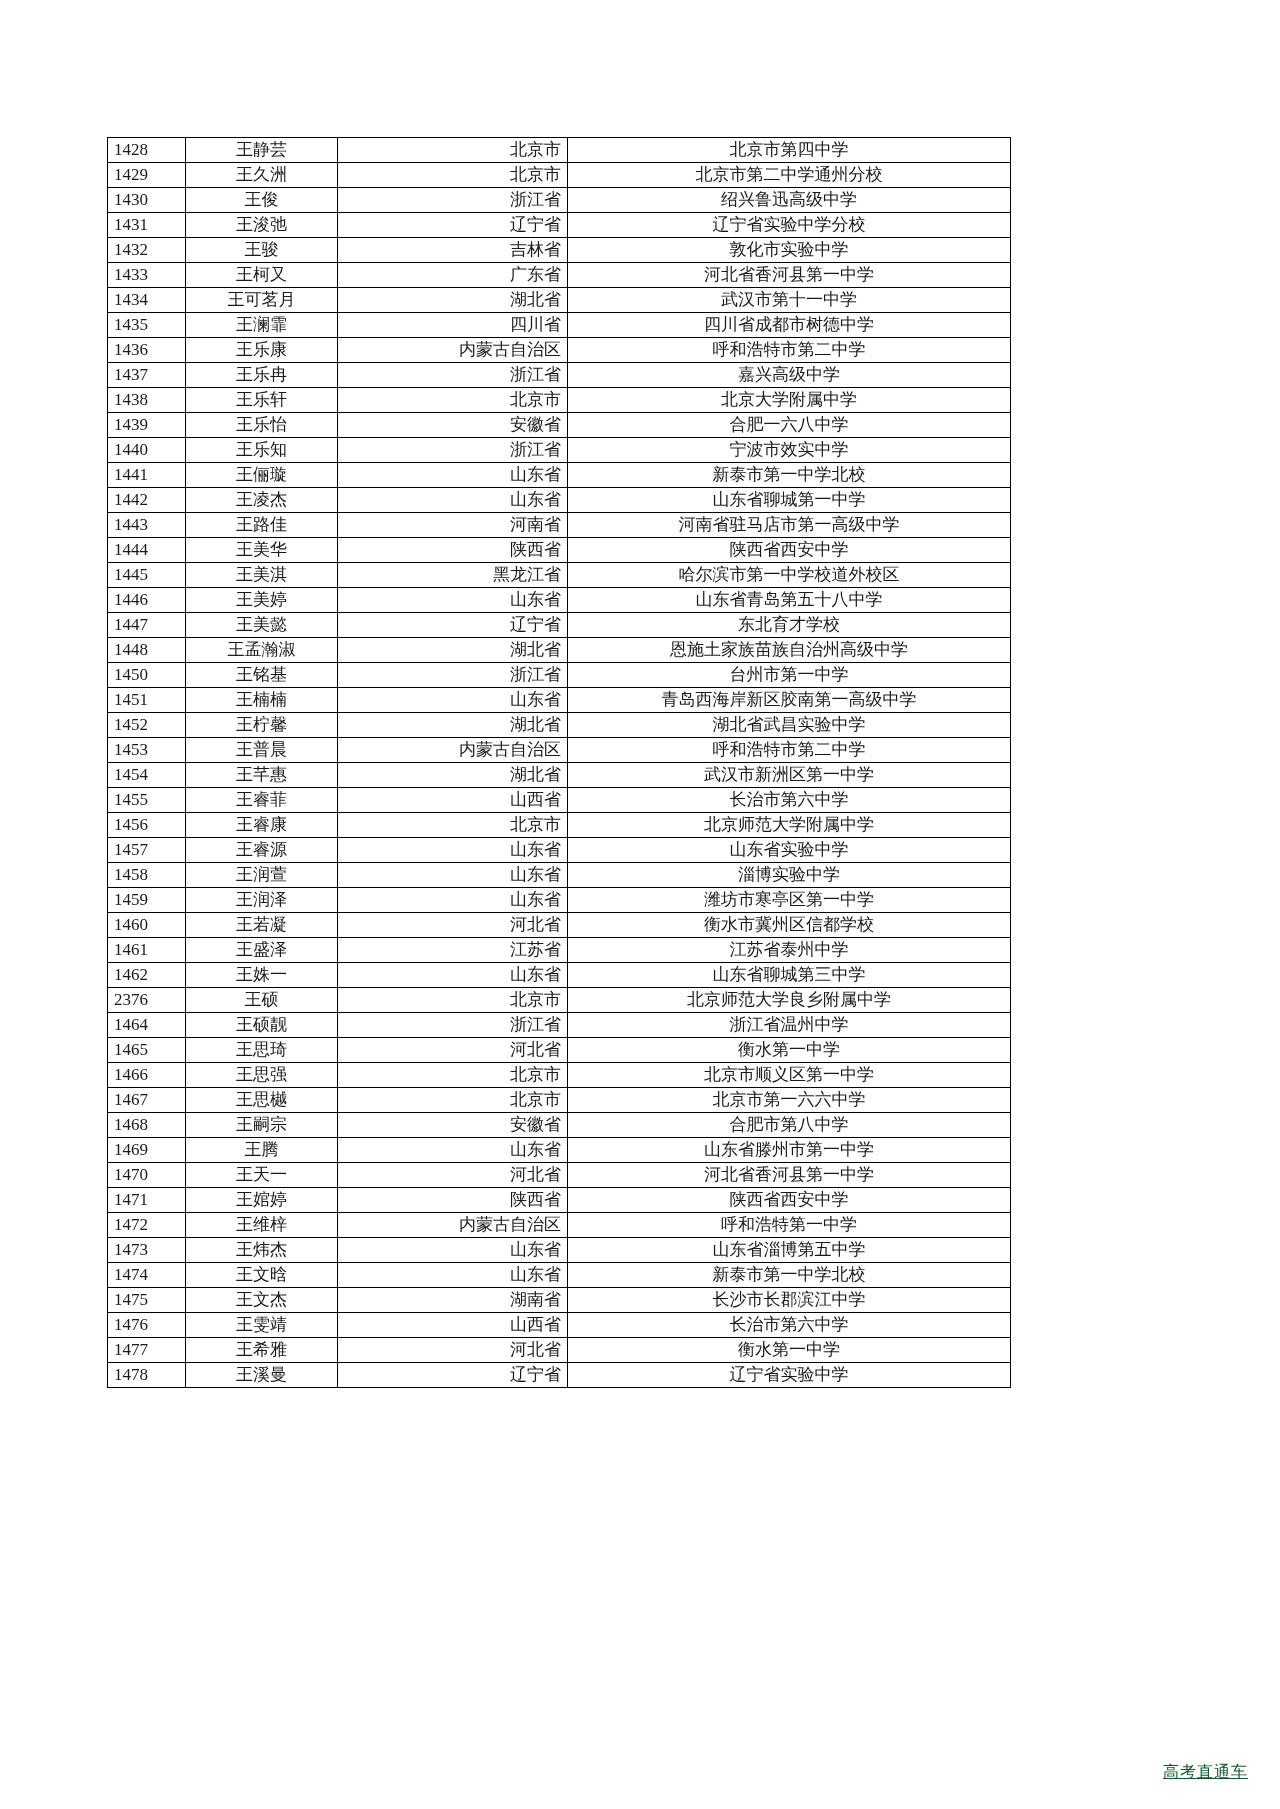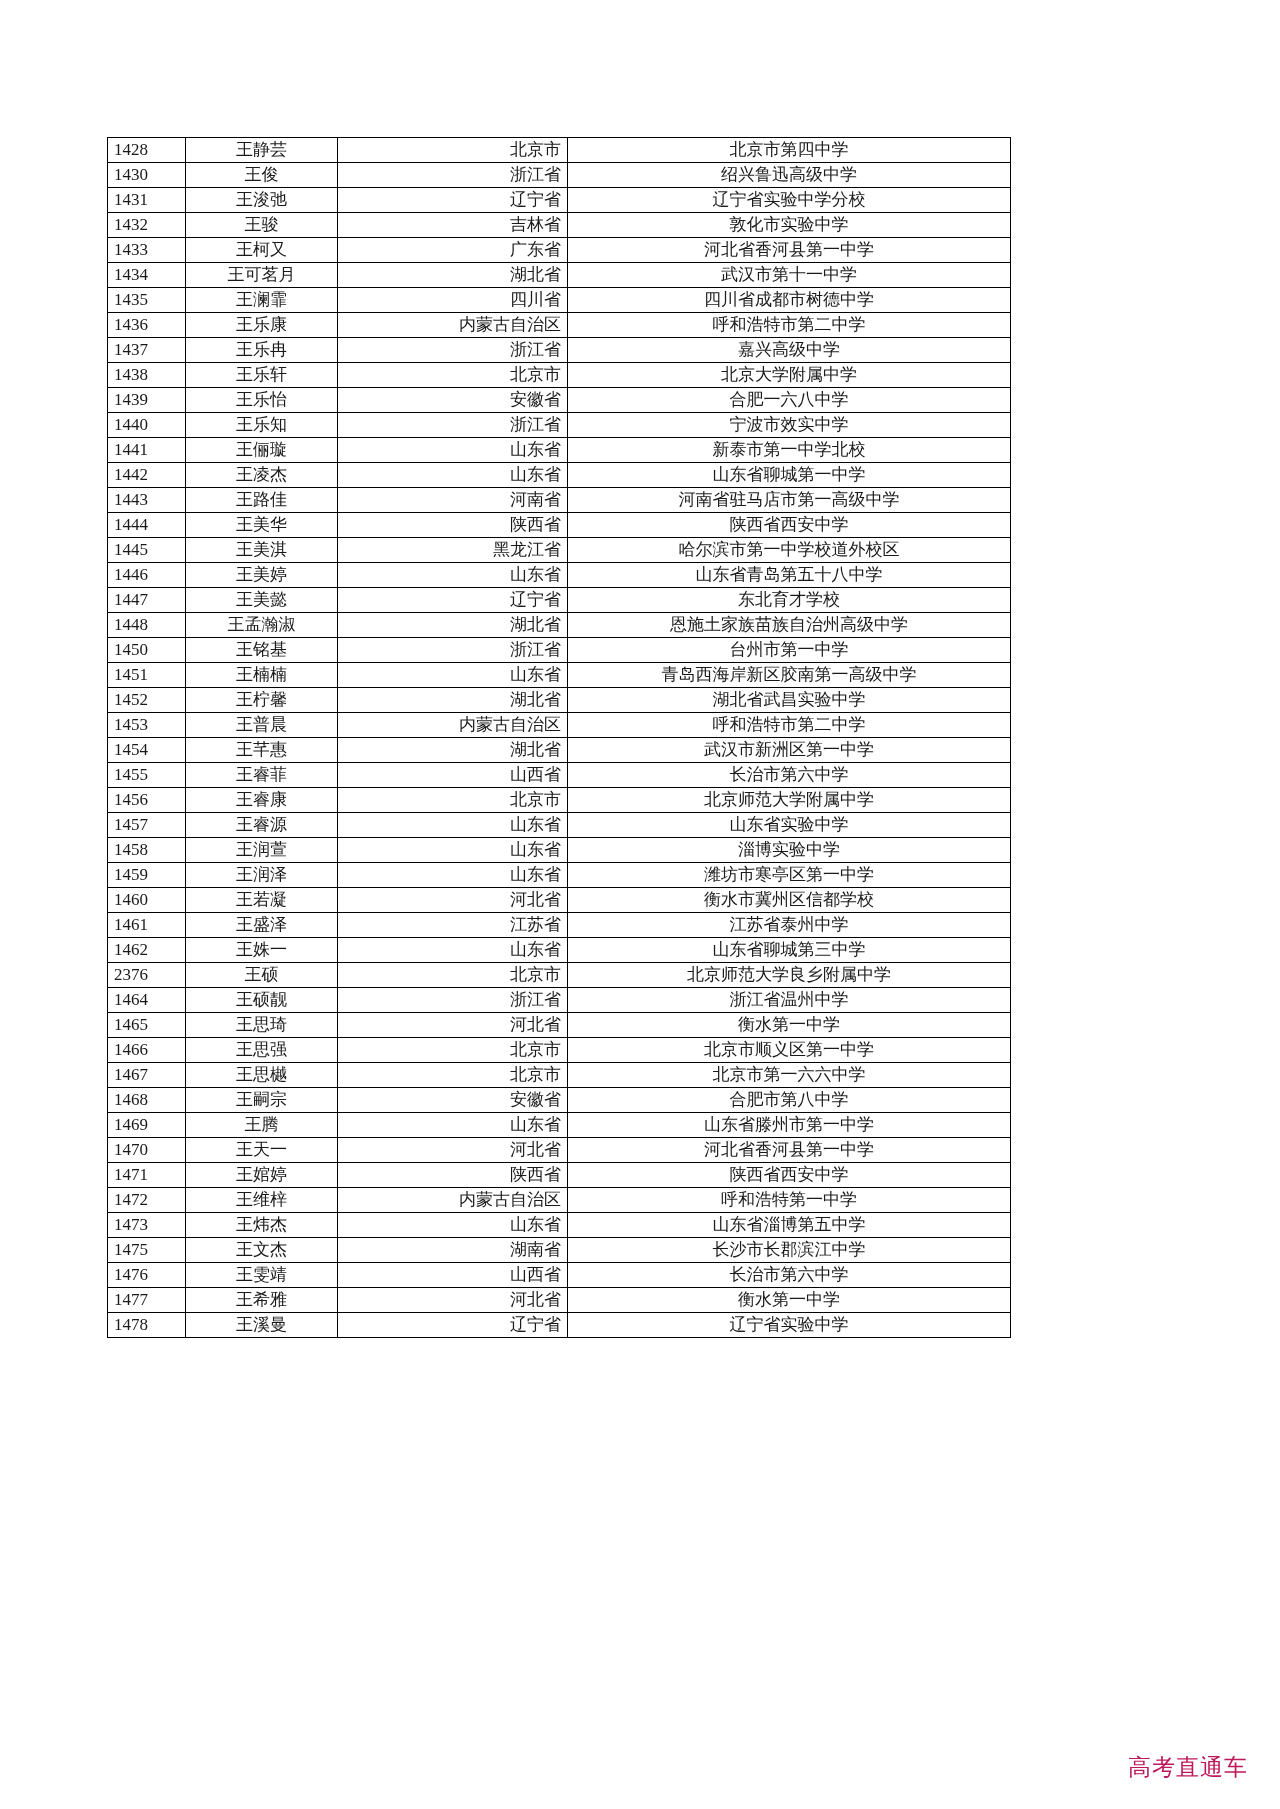--- a/index.html
+++ b/index.html
@@ -56,39 +56,46 @@
   }
   td.col-school {
     width: 443px;
     text-align: center;
     padding-left: 10px;
   }
   .watermark {
     position: absolute;
     right: 32px;
     bottom: 26px;
-    font-size: 23px;
-    color: #be185d;
+    font-size: 16px;
+    color: #14532d;
     letter-spacing: 1px;
     font-family: "Liberation Sans", "DejaVu Sans", sans-serif;
+    text-decoration: underline;
   }
 </style>
 </head>
 <body>
 
 <div class="page">
   <table class="roster">
     <tbody>
         <tr>
           <td class="col-index">1428</td>
           <td class="col-name">王静芸</td>
           <td class="col-province">北京市</td>
           <td class="col-school">北京市第四中学</td>
         </tr>
         <tr>
+          <td class="col-index">1429</td>
+          <td class="col-name">王久洲</td>
+          <td class="col-province">北京市</td>
+          <td class="col-school">北京市第二中学通州分校</td>
+        </tr>
+        <tr>
           <td class="col-index">1430</td>
           <td class="col-name">王俊</td>
           <td class="col-province">浙江省</td>
           <td class="col-school">绍兴鲁迅高级中学</td>
         </tr>
         <tr>
           <td class="col-index">1431</td>
           <td class="col-name">王浚弛</td>
           <td class="col-province">辽宁省</td>
           <td class="col-school">辽宁省实验中学分校</td>
@@ -331,20 +338,26 @@
           <td class="col-index">1472</td>
           <td class="col-name">王维梓</td>
           <td class="col-province">内蒙古自治区</td>
           <td class="col-school">呼和浩特第一中学</td>
         </tr>
         <tr>
           <td class="col-index">1473</td>
           <td class="col-name">王炜杰</td>
           <td class="col-province">山东省</td>
           <td class="col-school">山东省淄博第五中学</td>
+        </tr>
+        <tr>
+          <td class="col-index">1474</td>
+          <td class="col-name">王文晗</td>
+          <td class="col-province">山东省</td>
+          <td class="col-school">新泰市第一中学北校</td>
         </tr>
         <tr>
           <td class="col-index">1475</td>
           <td class="col-name">王文杰</td>
           <td class="col-province">湖南省</td>
           <td class="col-school">长沙市长郡滨江中学</td>
         </tr>
         <tr>
           <td class="col-index">1476</td>
           <td class="col-name">王雯靖</td>

